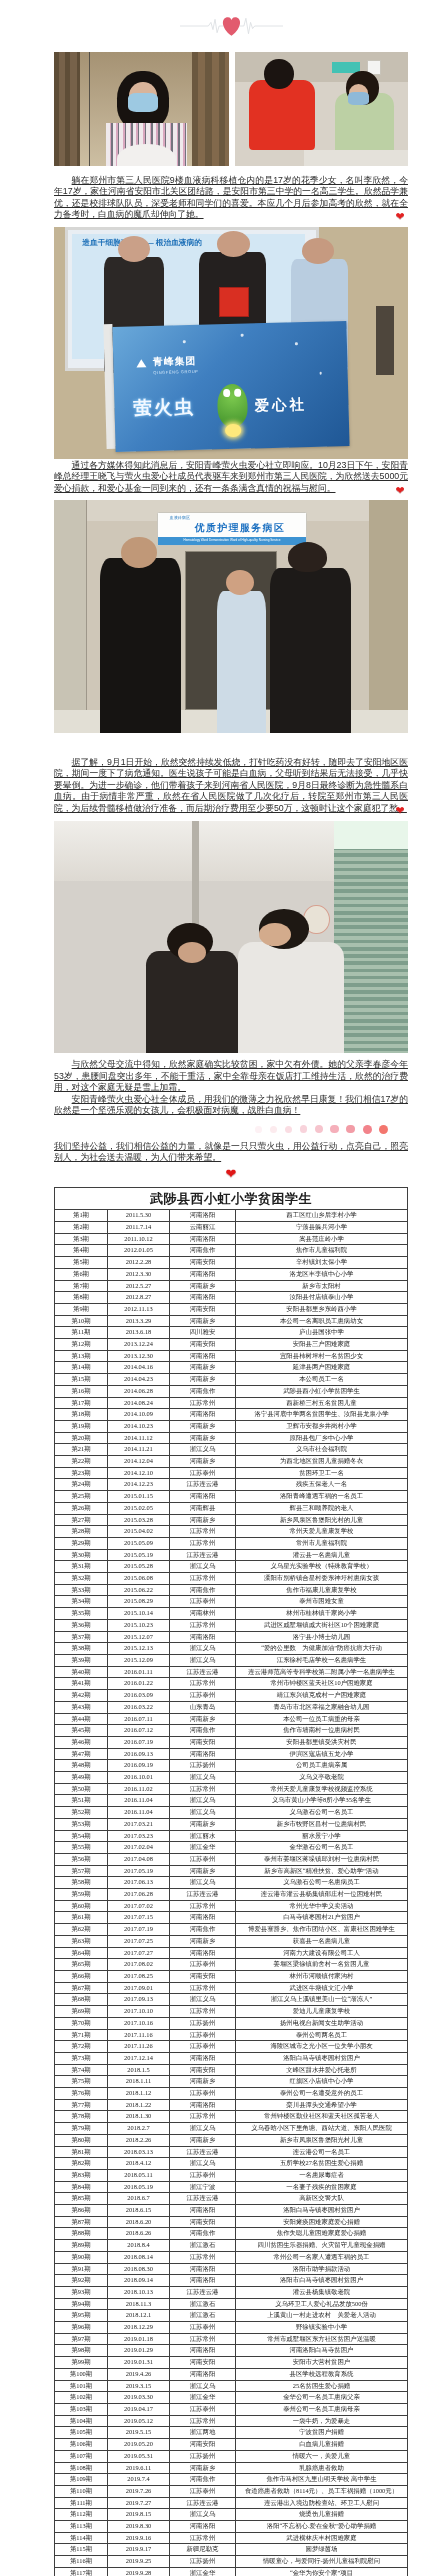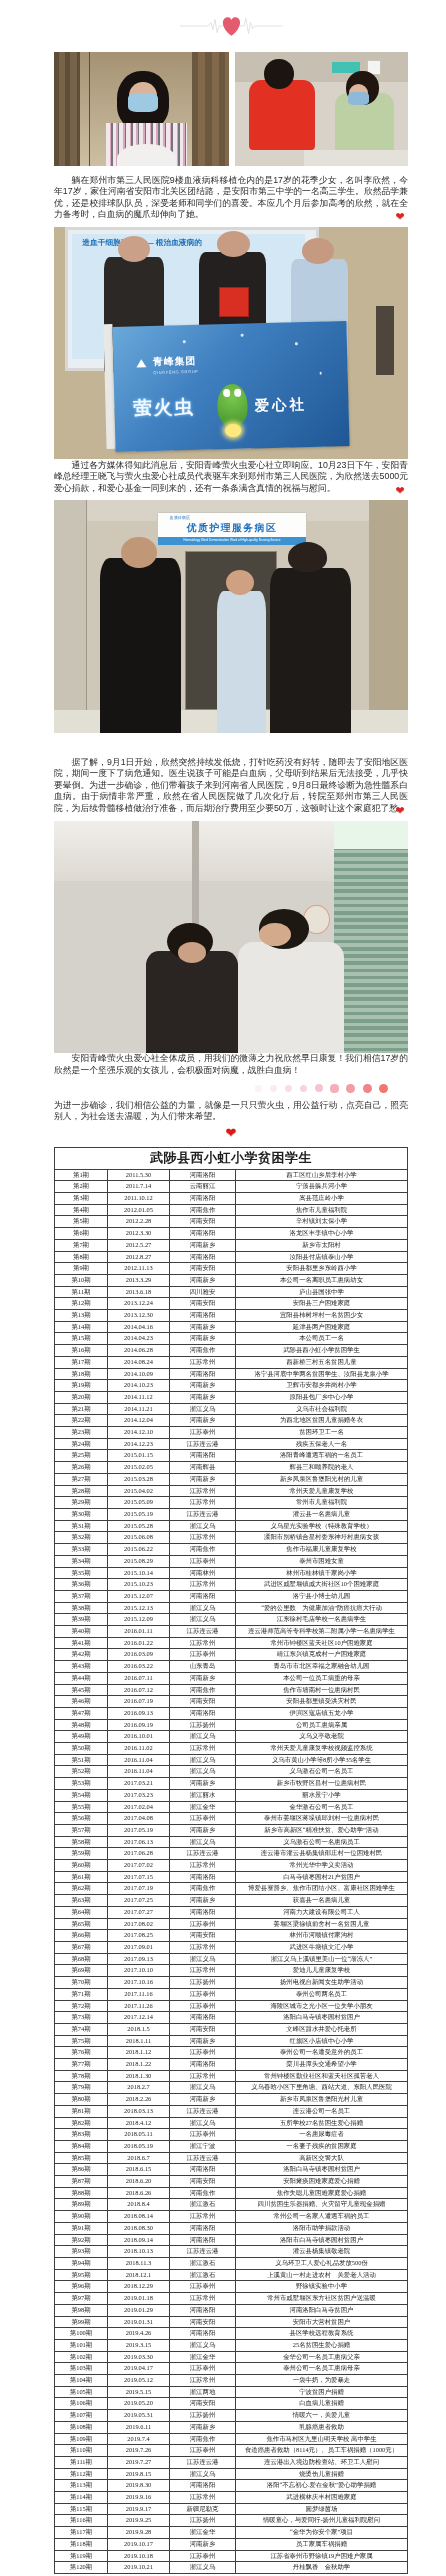--- a/index.html
+++ b/index.html
@@ -67,21 +67,21 @@
 
   
   .photo-corridor{height:233px;margin-top:5.7px;background:#cfc7b8;}
   .cr-ceiling{left:0;top:0;width:100%;height:9%;background:#d9d3c7;}
   .cr-floor{left:0;bottom:0;width:100%;height:10%;background:#e2dfd5;}
   .cr-rwall{right:0;top:0;width:11%;height:100%;background:#b4a98f;}
   .cr-lwall{left:0;top:0;width:9%;height:100%;background:#c8c3b4;border-right:1px solid #9e978a;}
   .cr-door{left:37%;top:22%;width:26%;height:68%;background:#4b463d;border:1.5px solid #8e887a;box-sizing:border-box;}
   .cr-sign{left:29%;top:5%;width:42%;height:14%;background:#fdfdfc;border:0.5px solid #c9c6bd;border-radius:1.5px;text-align:center;}
   .sg-top{left:8%;top:6%;color:#2a7cc0;font-size:4.1px;}
-  .sg-main{left:0;top:30%;width:100%;color:#1a6fc0;font-size:9.8px;font-weight:bold;letter-spacing:1.5px;text-align:center;}
+  .sg-main{left:8px;top:30%;width:100%;color:#1a6fc0;font-size:9.8px;font-weight:bold;letter-spacing:1.5px;text-align:center;}
   .sg-sub{left:0;bottom:0;width:100%;height:26%;background:#3d93d2;color:#ffffff;font-size:3.1px;line-height:6.2px;text-align:center;overflow:hidden;}
   .cr-m1{left:13%;top:25%;width:23%;height:75%;border-radius:12% 12% 0 0;background:#161412;}
   .cr-h1{left:19%;top:16%;width:10%;height:13%;border-radius:50%;background:#c09878;}
   .cr-m2{left:46%;top:39%;width:14%;height:61%;border-radius:14% 14% 0 0;background:#cddbe6;}
   .cr-h2{left:48.5%;top:30%;width:8%;height:11%;border-radius:50%;background:#cfa араб;}
   .cr-h2{left:48.5%;top:30%;width:8%;height:11%;border-radius:50%;background:#cfa182;}
   .cr-m3{left:61%;top:29%;width:23%;height:71%;border-radius:12% 12% 0 0;background:#1d1a18;}
   .cr-h3{left:66%;top:18%;width:11%;height:13%;border-radius:50% 50% 44% 44%;background:#2a211c;}
 
   
@@ -93,21 +93,21 @@
   .wn-decal1{right:22%;top:36%;width:7%;height:12%;border-radius:50%;background:#e8e2d6;border:1px solid #d6a090;}
   .wn-decal2{right:23%;top:52%;width:5%;height:9%;border-radius:50%;background:#f0e8da;}
   .wn-m1{left:26%;top:56%;width:26%;height:44%;border-radius:14% 14% 0 0;background:#2a2522;}
   .wn-h1{left:32%;top:44%;width:13%;height:16%;border-radius:50%;background:#1c1510;}
   .wn-f1{left:35%;top:52%;width:8%;height:9%;border-radius:50%;background:#caa184;}
   .wn-m2{left:52%;top:52%;width:30%;height:48%;border-radius:14% 14% 0 0;background:#e9e7e3;}
   .wn-h2{left:58%;top:38%;width:14%;height:17%;border-radius:50%;background:#1e1813;}
   .wn-f2{left:58%;top:44%;width:9%;height:10%;border-radius:50%;background:#d3ab8c;}
 
   
-  .para{position:relative;margin:8.2px 0 0 0;font-size:8.8px;line-height:11.5px;color:#2b2b2b;text-align:justify;text-indent:2em;}
+  .para{position:relative;margin:8.2px 0 0 0;font-size:8.8px;line-height:11.5px;color:#2b2b2b;text-align:justify;text-indent:2em;text-decoration:underline;}
   .para.noindent{text-indent:0;}
   .para .heart-br{position:absolute;right:3.1px;bottom:-1.5px;font-size:10.8px;line-height:10.8px;color:#e32121;text-indent:0;text-shadow:0 0.5px 0.5px rgba(120,0,0,.35);}
   .tight{margin-top:0;}
 
   
   .dots-row{margin-top:7.2px;height:10.3px;display:flex;align-items:center;justify-content:flex-end;gap:7.7px;padding-right:19.6px;}
   .dot{display:inline-block;border-radius:50%;}
 
   
   .slogan{margin-top:11.3px;text-align:center;font-size:9.3px;color:#3c3c3c;}
@@ -225,35 +225,36 @@
     <div class="abs wn-decal1"></div>
     <div class="abs wn-decal2"></div>
     <div class="abs wn-m1"></div>
     <div class="abs wn-h1"></div>
     <div class="abs wn-f1"></div>
     <div class="abs wn-m2"></div>
     <div class="abs wn-h2"></div>
     <div class="abs wn-f2"></div>
   </div>
 
+  <p class="para" style="margin-top:6.2px"><span>与欣然父母交流中得知，欣然家庭确实比较贫困，家中欠有外债。她的父亲李春彦今年53岁，患腰间盘突出多年，不能干重活，家中全靠母亲在饭店打工维持生活，欣然的治疗费用，对这个家庭无疑是雪上加霜。</span></p>
   <p class="para tight"><span>安阳青峰萤火虫爱心社全体成员，用我们的微薄之力祝欣然早日康复！我们相信17岁的欣然是一个坚强乐观的女孩儿，会积极面对病魔，战胜白血病！</span></p>
 
   <div class="dots-row">
       <span class="dot" style="width: 6.7px; height: 6.7px; background: rgb(253, 241, 244);"></span>
       <span class="dot" style="width: 7px; height: 7px; background: rgb(252, 235, 238);"></span>
       <span class="dot" style="width: 7.3px; height: 7.3px; background: rgb(250, 221, 227);"></span>
       <span class="dot" style="width: 7.6px; height: 7.6px; background: rgb(248, 211, 219);"></span>
       <span class="dot" style="width: 8px; height: 8px; background: rgb(246, 196, 205);"></span>
       <span class="dot" style="width: 8.2px; height: 8.2px; background: rgb(245, 175, 186);"></span>
       <span class="dot" style="width: 8.6px; height: 8.6px; background: rgb(242, 156, 166);"></span>
       <span class="dot" style="width: 8.9px; height: 8.9px; background: rgb(242, 131, 139);"></span>
       <span class="dot" style="width: 9.2px; height: 9.2px; background: rgb(243, 118, 110);"></span>
     </div>
 
-  <p class="para noindent" style="margin-top:6.2px"><span>为进一步确诊，我们相信公益的力量，就像是一只只萤火虫，用公益行动，点亮自己，照亮别人，为社会送去温暖，为人们带来希望。</span></p>
+  <p class="para noindent" style="margin-top:6.2px"><span>我们坚持公益，我们相信公益的力量，就像是一只只萤火虫，用公益行动，点亮自己，照亮别人，为社会送去温暖，为人们带来希望。</span></p>
 
   <div class="big-heart">❤</div>
 
   <table class="act-table">
     <colgroup>
         <col style="width:53px">
         <col style="width:62px">
         <col style="width:66px">
         <col>
       </colgroup>

